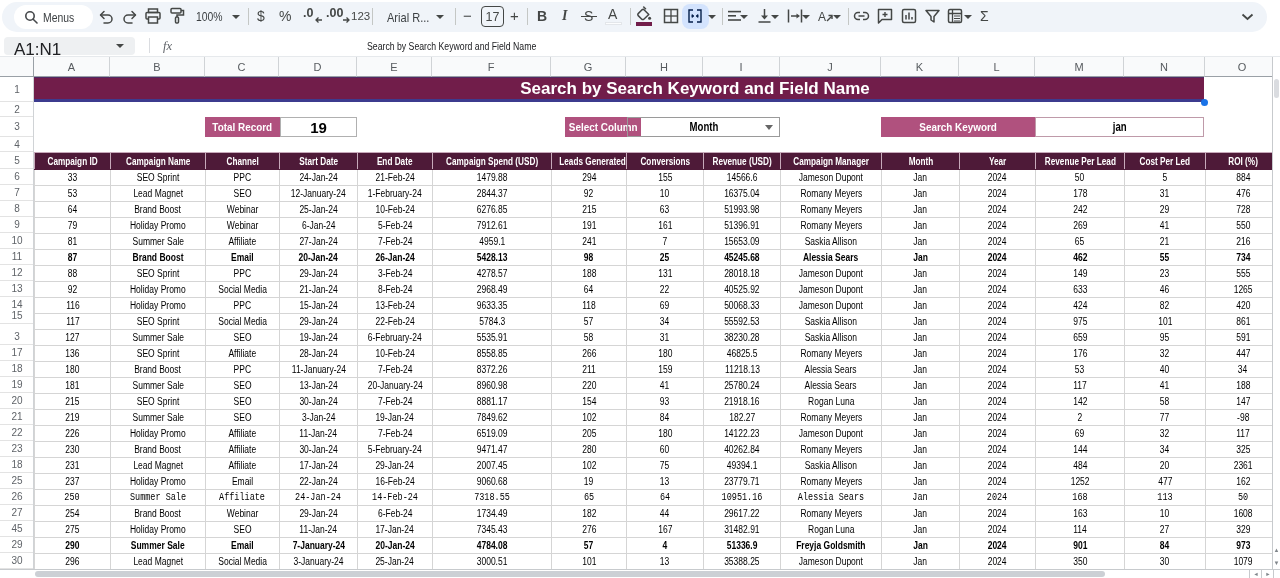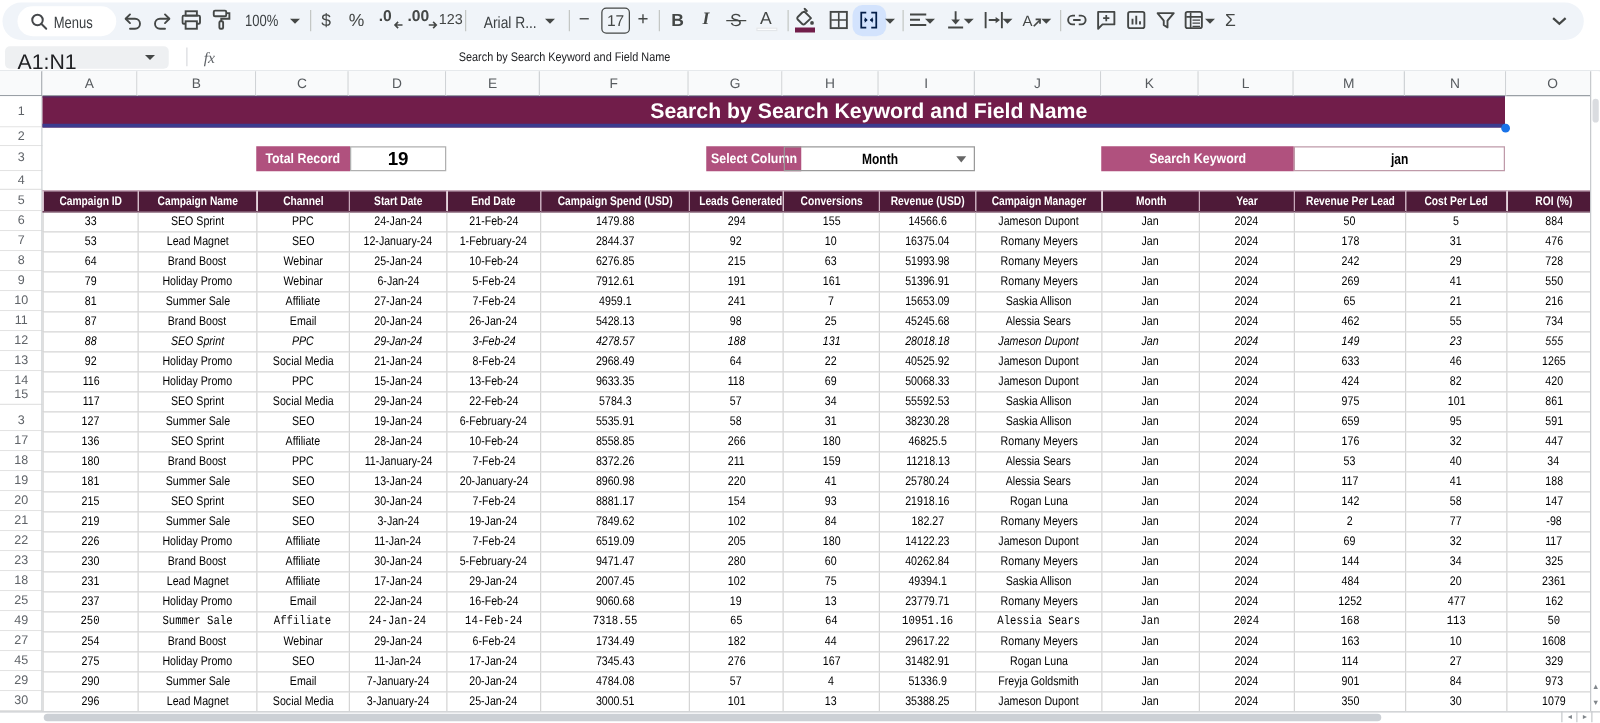--- a/index.html
+++ b/index.html
@@ -201,21 +201,21 @@
 <div class="rowh" style="top:329px;height:16px;">3</div>
 <div class="rowh" style="top:345px;height:16px;">17</div>
 <div class="rowh" style="top:361px;height:16px;">18</div>
 <div class="rowh" style="top:377px;height:16px;">19</div>
 <div class="rowh" style="top:393px;height:16px;">20</div>
 <div class="rowh" style="top:409px;height:16px;">21</div>
 <div class="rowh" style="top:425px;height:16px;">22</div>
 <div class="rowh" style="top:441px;height:16px;">23</div>
 <div class="rowh" style="top:457px;height:16px;">18</div>
 <div class="rowh" style="top:473px;height:16px;">25</div>
-<div class="rowh" style="top:489px;height:16px;">49</div>
+<div class="rowh" style="top:489px;height:16px;">26</div>
 <div class="rowh" style="top:505px;height:16px;">27</div>
 <div class="rowh" style="top:521px;height:16px;">45</div>
 <div class="rowh" style="top:537px;height:16px;">29</div>
 <div class="rowh" style="top:553px;height:16px;">30</div>
 <div class="ab" style="left:33px;top:77px;width:1px;height:492px;background:#d0d3d6;"></div>
 <div class="ab" style="left:34px;top:77px;width:1170px;height:25px;background:#711d4a;border-top:1px solid #512a63;"></div>
 <div class="ab" style="left:34px;top:99px;width:1170px;height:3px;background:#3c3b8e;"></div>
 <div class="ab" style="left:34px;top:78px;width:1322px;height:21px;color:#fff;font-weight:bold;font-size:17px;text-align:center;line-height:21px;">Search by Search Keyword and Field Name</div>
 <div class="ab" style="left:1201px;top:99px;width:7px;height:7px;background:#1a73e8;border-radius:50%;"></div>
 <div class="ab" style="left:205px;top:117px;width:75px;height:20px;background:#b0517e;color:#fff;font-weight:bold;font-size:11px;text-align:center;line-height:20px;white-space:nowrap;"><span style="display:inline-block;transform:scaleX(.9)">Total Record</span></div>
@@ -339,38 +339,38 @@
         <td><span class="t">241</span></td>
         <td><span class="t">7</span></td>
         <td><span class="t">15653.09</span></td>
         <td><span class="t">Saskia Allison</span></td>
         <td><span class="t">Jan</span></td>
         <td><span class="t">2024</span></td>
         <td><span class="t">65</span></td>
         <td><span class="t">21</span></td>
         <td><span class="t">216</span></td>
       </tr>
-<tr style="height:16px;">
+<tr style="height:16px;font-weight:bold;">
         <td><span class="t">87</span></td>
         <td><span class="t">Brand Boost</span></td>
         <td><span class="t">Email</span></td>
         <td><span class="t">20-Jan-24</span></td>
         <td><span class="t">26-Jan-24</span></td>
         <td><span class="t">5428.13</span></td>
         <td><span class="t">98</span></td>
         <td><span class="t">25</span></td>
         <td><span class="t">45245.68</span></td>
         <td><span class="t">Alessia Sears</span></td>
         <td><span class="t">Jan</span></td>
         <td><span class="t">2024</span></td>
         <td><span class="t">462</span></td>
         <td><span class="t">55</span></td>
         <td><span class="t">734</span></td>
       </tr>
-<tr style="height:16px;font-style:italic;">
+<tr style="height:16px;">
         <td><span class="t">88</span></td>
         <td><span class="t">SEO Sprint</span></td>
         <td><span class="t">PPC</span></td>
         <td><span class="t">29-Jan-24</span></td>
         <td><span class="t">3-Feb-24</span></td>
         <td><span class="t">4278.57</span></td>
         <td><span class="t">188</span></td>
         <td><span class="t">131</span></td>
         <td><span class="t">28018.18</span></td>
         <td><span class="t">Jameson Dupont</span></td>
@@ -645,21 +645,21 @@
         <td><span class="t">276</span></td>
         <td><span class="t">167</span></td>
         <td><span class="t">31482.91</span></td>
         <td><span class="t">Rogan Luna</span></td>
         <td><span class="t">Jan</span></td>
         <td><span class="t">2024</span></td>
         <td><span class="t">114</span></td>
         <td><span class="t">27</span></td>
         <td><span class="t">329</span></td>
       </tr>
-<tr style="height:16px;">
+<tr style="height:16px;font-weight:bold;">
         <td><span class="t">290</span></td>
         <td><span class="t">Summer Sale</span></td>
         <td><span class="t">Email</span></td>
         <td><span class="t">7-January-24</span></td>
         <td><span class="t">20-Jan-24</span></td>
         <td><span class="t">4784.08</span></td>
         <td><span class="t">57</span></td>
         <td><span class="t">4</span></td>
         <td><span class="t">51336.9</span></td>
         <td><span class="t">Freyja Goldsmith</span></td>

